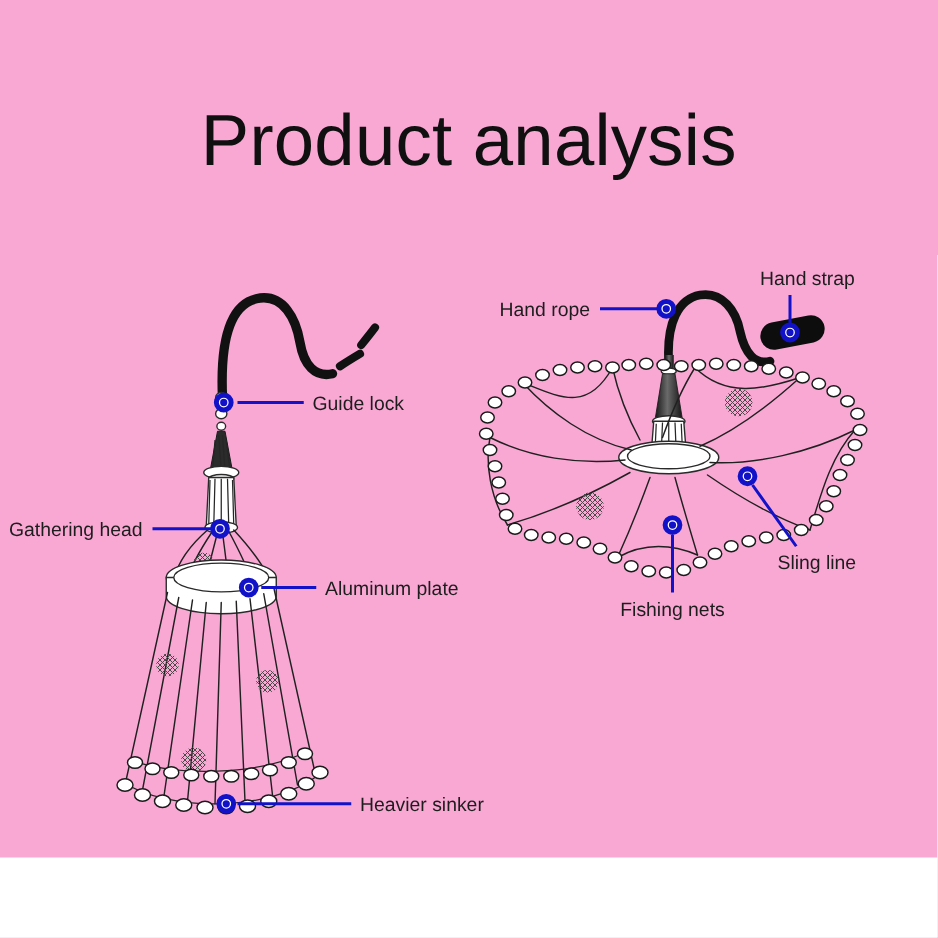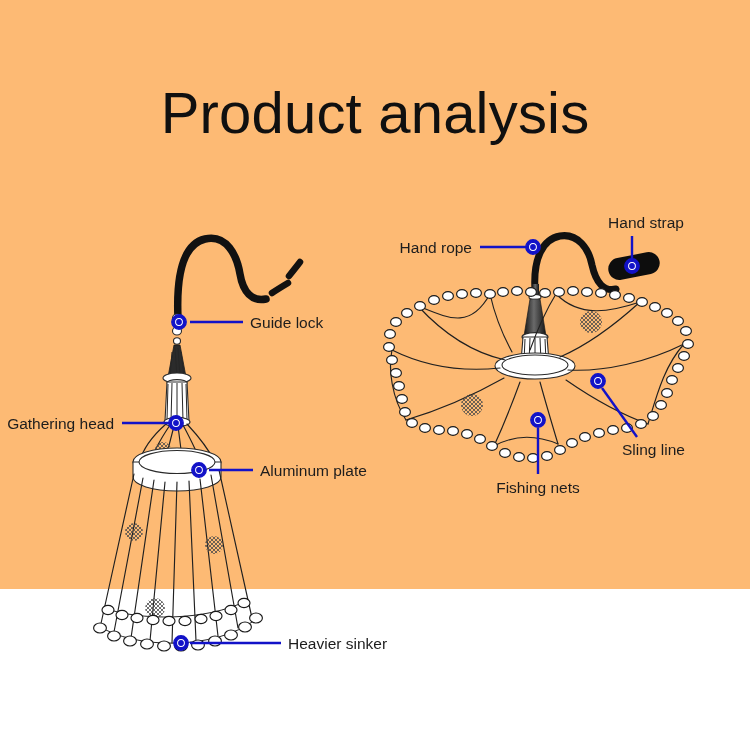--- a/index.html
+++ b/index.html
@@ -1,17 +1,17 @@
 <!DOCTYPE html>
 <html><head>
 <meta charset="utf-8">
 <style>
   html,body{margin:0;padding:0;background:#ffffff;}
   body{width:750px;height:750px;overflow:hidden;font-family:"Liberation Sans",sans-serif;}
-  #stage{position:relative;width:750px;height:589px;background:#fdba74;}
+  #stage{position:relative;width:750px;height:686px;background:#f9a8d4;}
   #title{
     position:absolute;left:0;top:84px;width:750px;text-align:center;
     font-family:"Liberation Sans",sans-serif;font-size:58px;color:#101010;
     letter-spacing:0.2px;font-weight:400;line-height:1;
   }
   svg.diagram{position:absolute;left:0;top:0;width:750px;height:750px;}
   .lbl{
     font-family:"Liberation Sans",sans-serif;font-size:15.5px;fill:#1d1d1d;
   }
   .lead{stroke:#1212c8;stroke-width:2.4;fill:none;}

